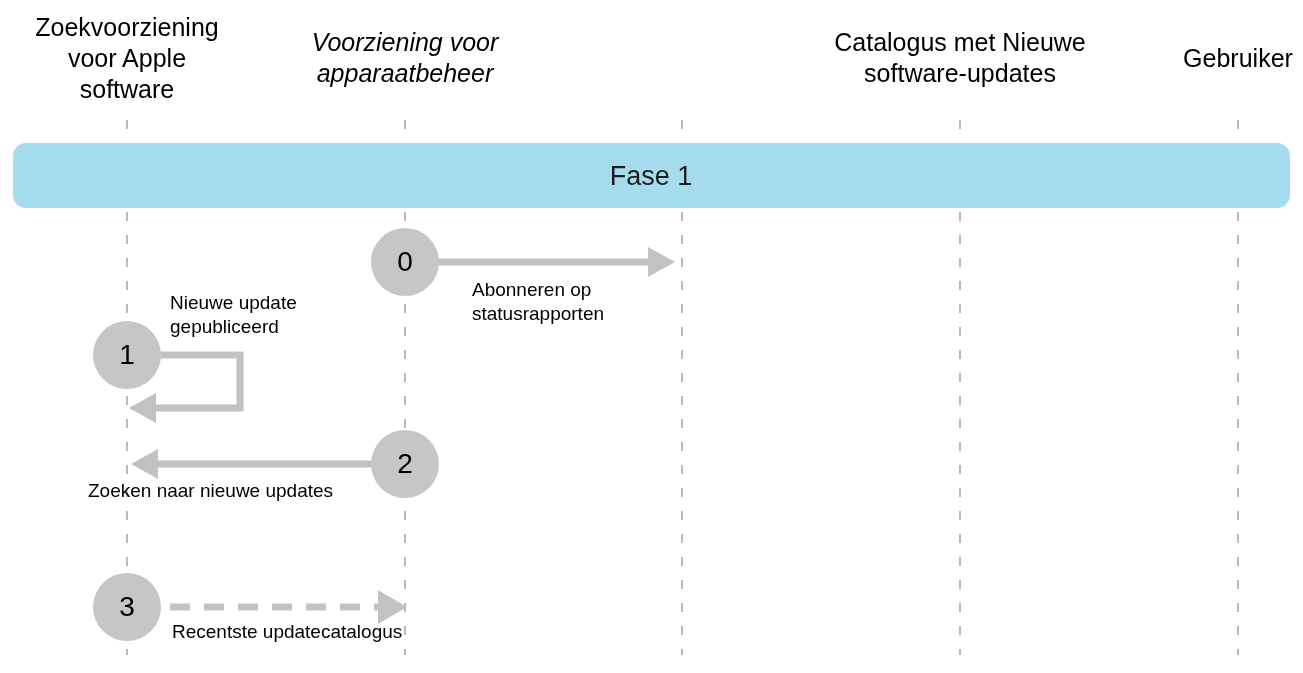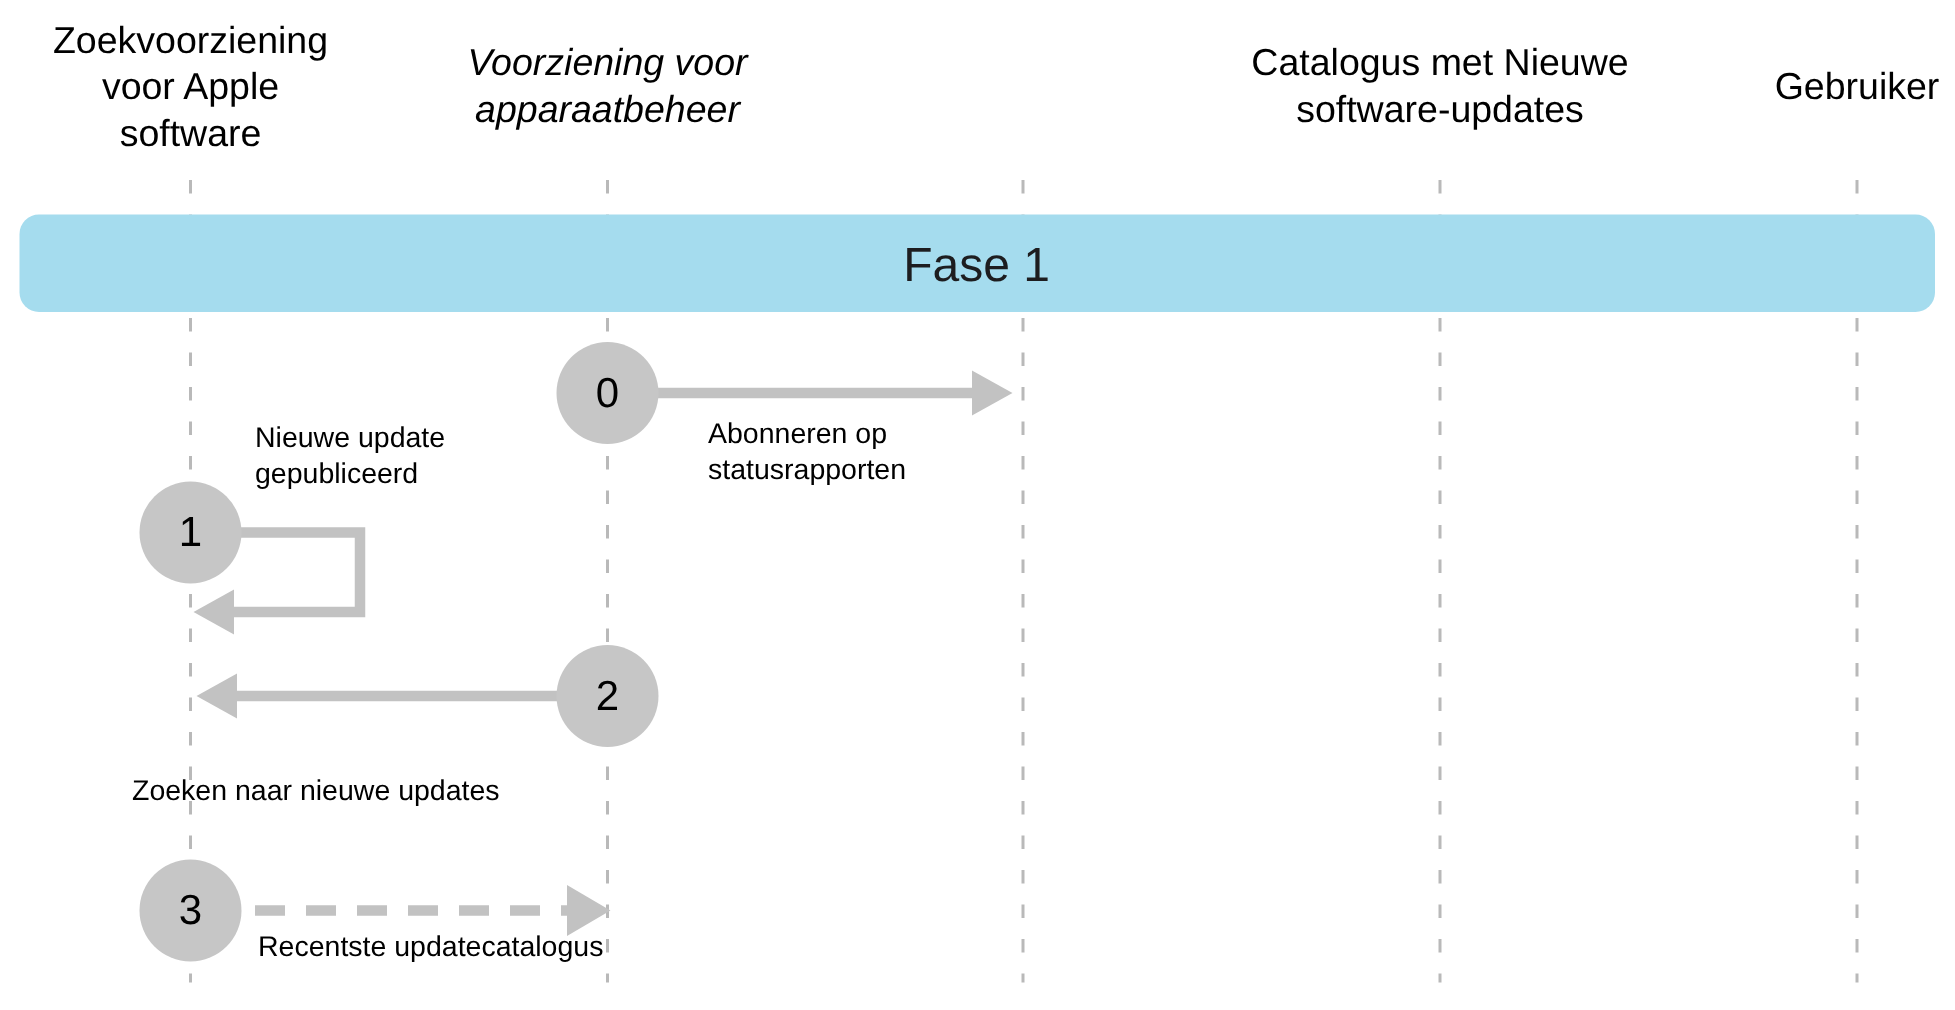--- a/index.html
+++ b/index.html
@@ -31,21 +31,21 @@
     color: #000000;
     font-size: 25px;
     line-height: 31px;
     font-family: "Liberation Sans", sans-serif;
     transform: translateX(-50%);
     white-space: pre-line;
   }
   .phase-label {
     position: absolute;
     color: #1d1d1f;
-    font-size: 32px;
+    font-size: 27px;
     line-height: 30px;
     font-family: "Liberation Sans", sans-serif;
     transform: translate(-50%, -50%);
     white-space: nowrap;
   }
   .step-number {
     position: absolute;
     color: #000000;
     font-size: 28px;
     line-height: 28px;
@@ -116,18 +116,18 @@
 
   <div class="phase-label" style="left:651px; top:176px;">Fase 1</div>
 
   <div class="step-number" style="left:405px; top:262px;">0</div>
   <div class="step-number" style="left:127px; top:355px;">1</div>
   <div class="step-number" style="left:405px; top:464px;">2</div>
   <div class="step-number" style="left:127px; top:607px;">3</div>
 
   <div class="msg-label" style="left:432px; top:278px; width:260px;margin-left:40px;">Abonneren op
 statusrapporten</div>
-  <div class="msg-label" style="left:170px; top:281px; width:230px;">Nieuwe update
+  <div class="msg-label" style="left:170px; top:291px; width:230px;">Nieuwe update
 gepubliceerd</div>
-  <div class="msg-label" style="left:88px; top:479px; width:340px;margin-top:37px;">Zoeken naar nieuwe updates</div>
+  <div class="msg-label" style="left:88px; top:479px; width:340px;">Zoeken naar nieuwe updates</div>
   <div class="msg-label" style="left:172px; top:620px; width:340px;">Recentste updatecatalogus</div>
 
 </div>
 
 </body></html>

